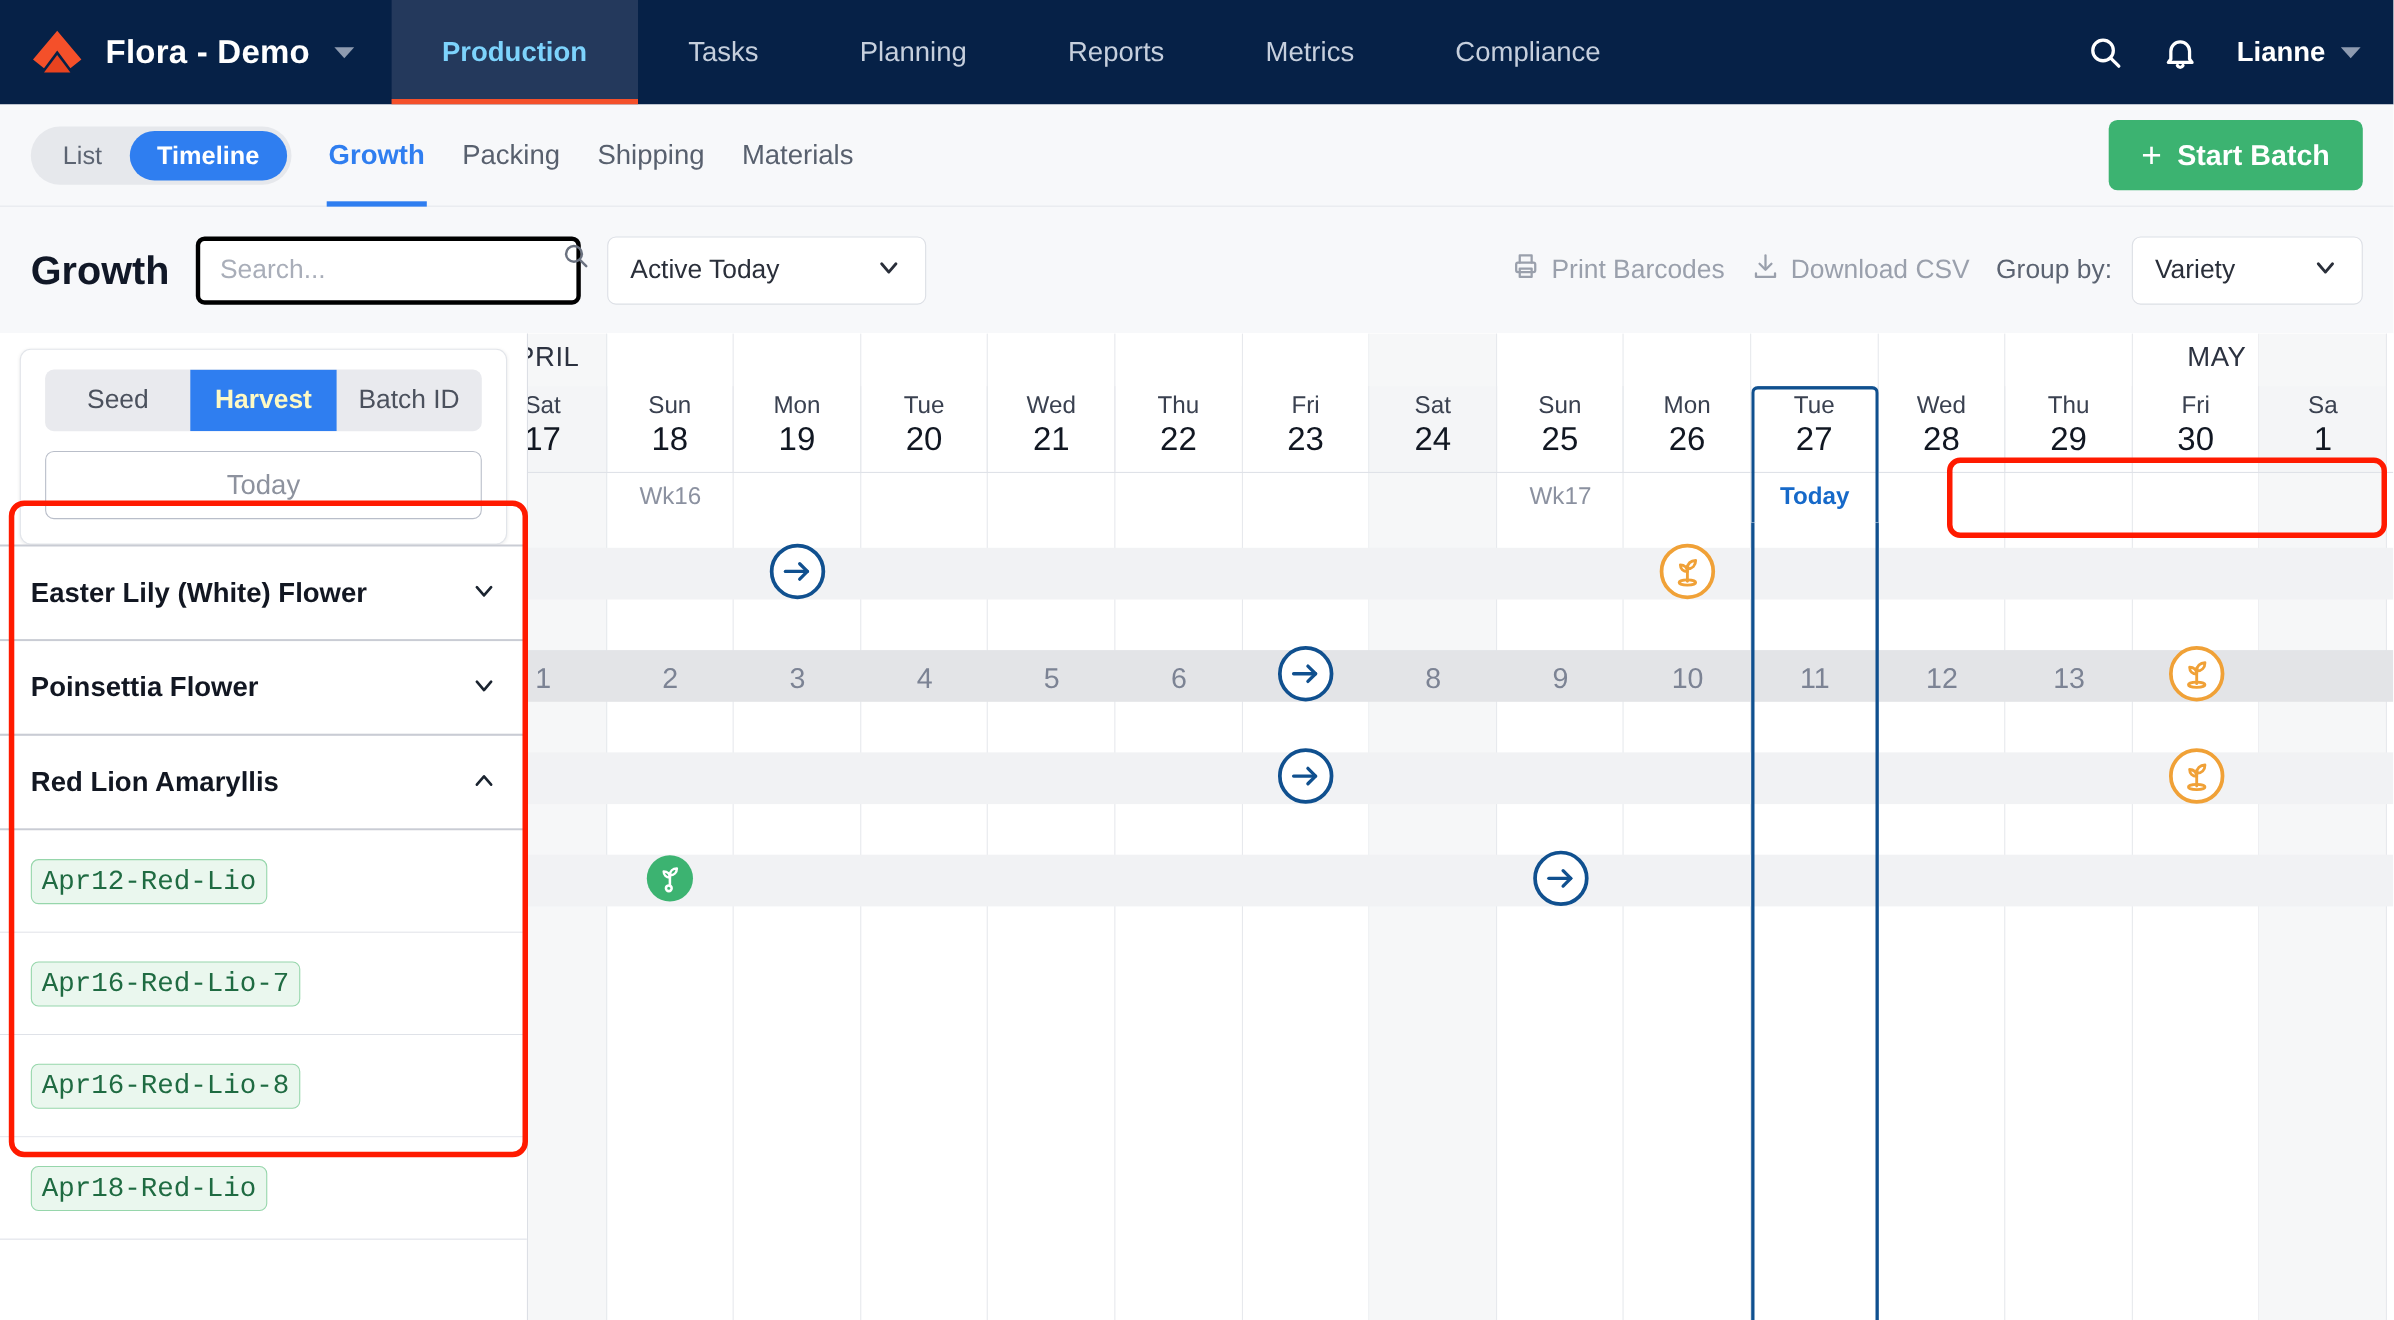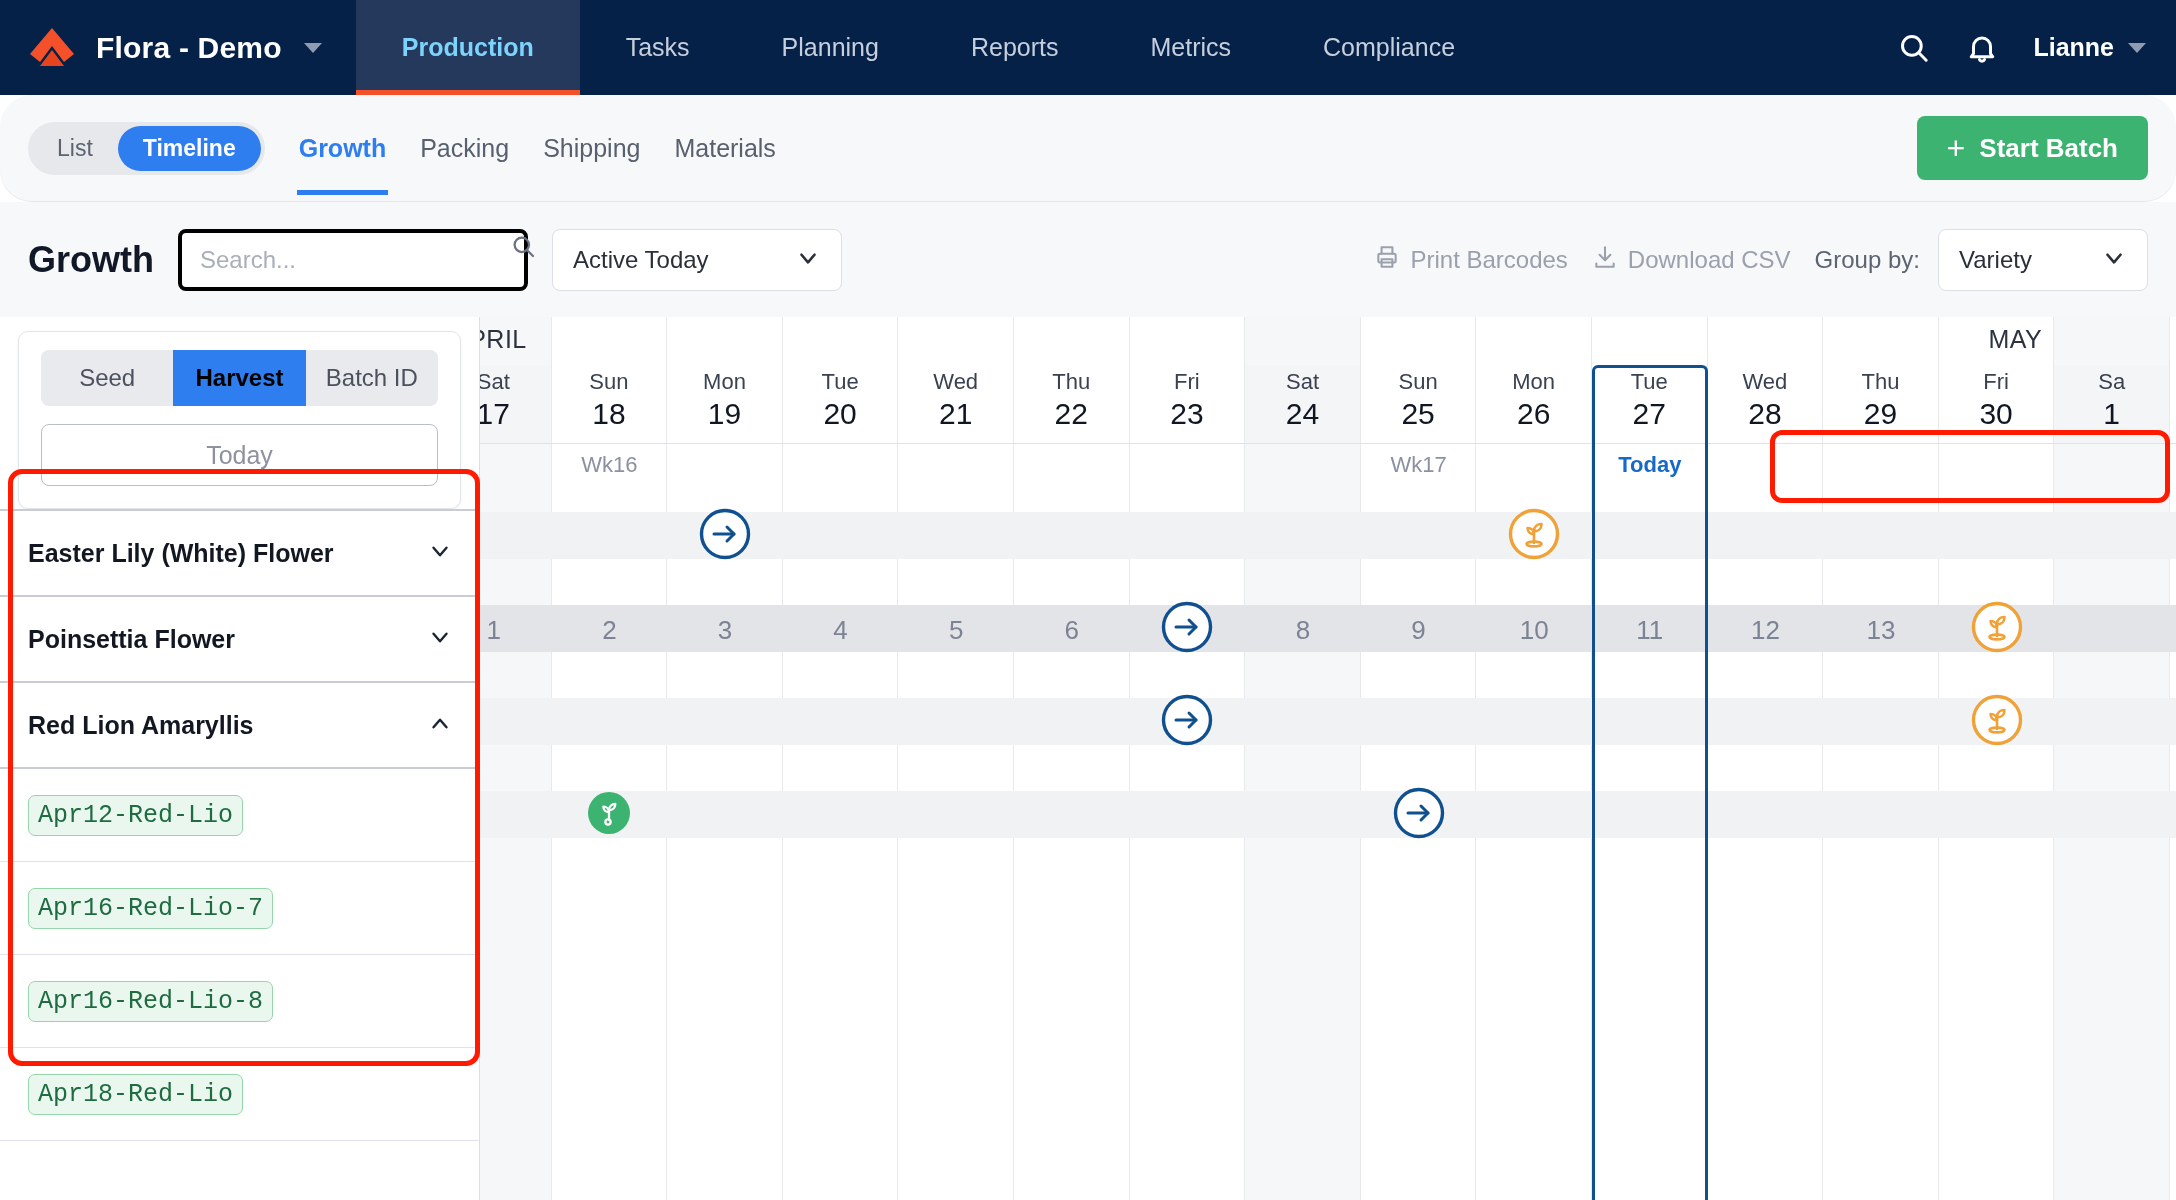--- a/index.html
+++ b/index.html
@@ -50,24 +50,23 @@
     padding-right: 30px;
   }
   .icon-btn { cursor: pointer; display: flex; align-items: center; }
   .user-box {
     display: flex; align-items: center; gap: 10px; cursor: pointer;
   }
   .user-name { color: #fff; font-size: 25px; font-weight: bold; }
 
   
   .subbar {
-    height: 107px; background: #f7f8fa; display: flex; align-items: center;
+    height: 93px; background: #f7f8fa; display: flex; align-items: center;
     padding: 0 28px; gap: 34px; border-bottom: 1px solid #e2e5ea;
     position: relative;
-    border-radius: 32px;
   }
   .seg {
     display: flex; background: #e6e8ec; border-radius: 30px; padding: 4px;
   }
   .seg-item {
     padding: 9px 25px; border-radius: 26px; font-size: 23px; color: #5c6472;
     cursor: pointer; white-space: nowrap;
   }
   .seg-item.active {
     background: #2f7ef0; color: #fff; font-weight: bold;
@@ -143,21 +142,21 @@
     border-radius: 10px; padding: 18px 22px 22px 22px;
     box-shadow: 0 1px 3px rgba(0,0,0,.06);
   }
   .seg3 {
     display: flex; background: #e9eaee; border-radius: 8px; overflow: hidden;
   }
   .seg3-item {
     flex: 1; text-align: center; padding: 14px 0; font-size: 24px;
     color: #4b515d; cursor: pointer;
   }
-  .seg3-item.active { background: #2f7ef0; color: #000000; font-weight: bold; }
+  .seg3-item.active { background: #2f7ef0; color: #fef9c3; font-weight: bold; }
   .today-btn {
     margin-top: 18px; width: 100%; height: 62px; border: 1px solid #b9bec9;
     border-radius: 8px; background: #fff; color: #8d929e; font-size: 25px;
     cursor: pointer; font-family: inherit;
   }
   .grouplist { border-top: 2px solid #c9ccd4; }
   .group-row {
     height: 86px; display: flex; align-items: center;
     justify-content: space-between; padding: 0 26px 0 28px;
     border-bottom: 2px solid #c9ccd4; cursor: pointer; background: #fff;

